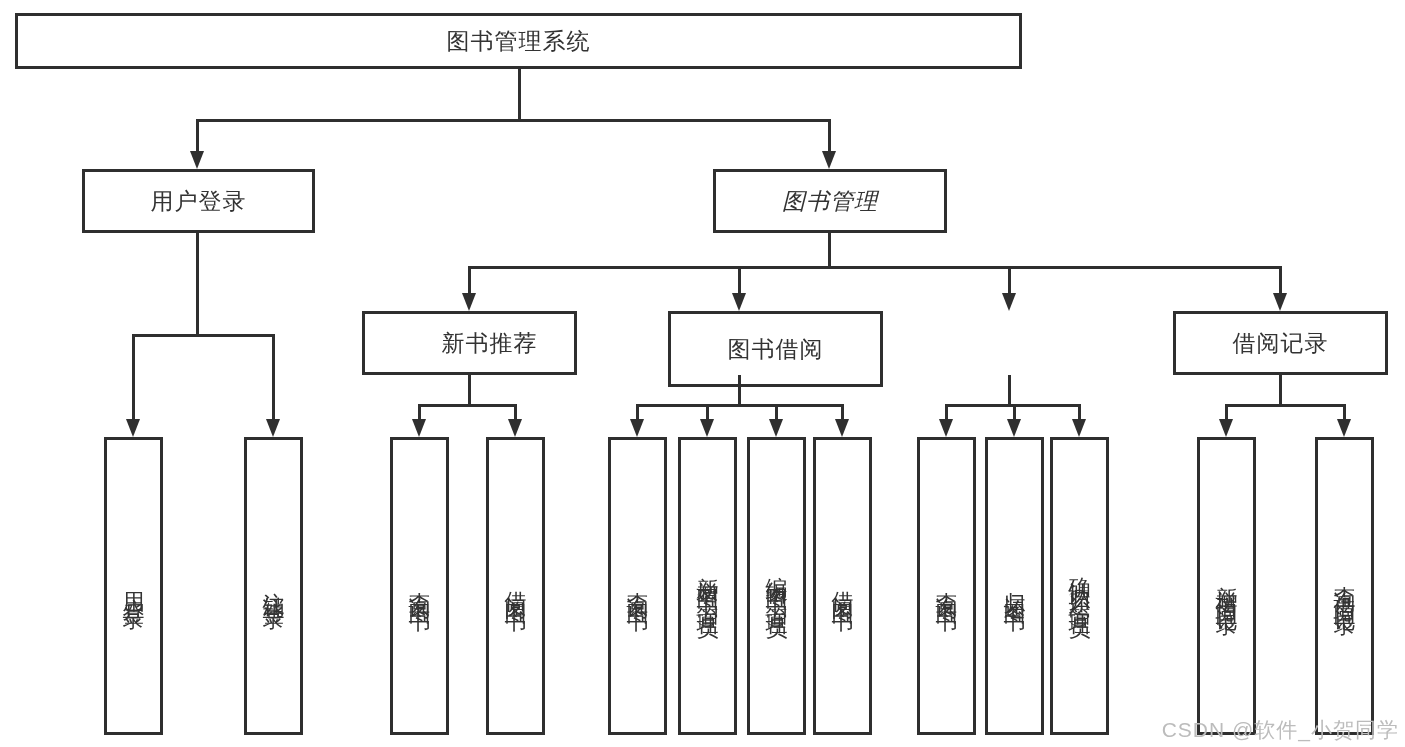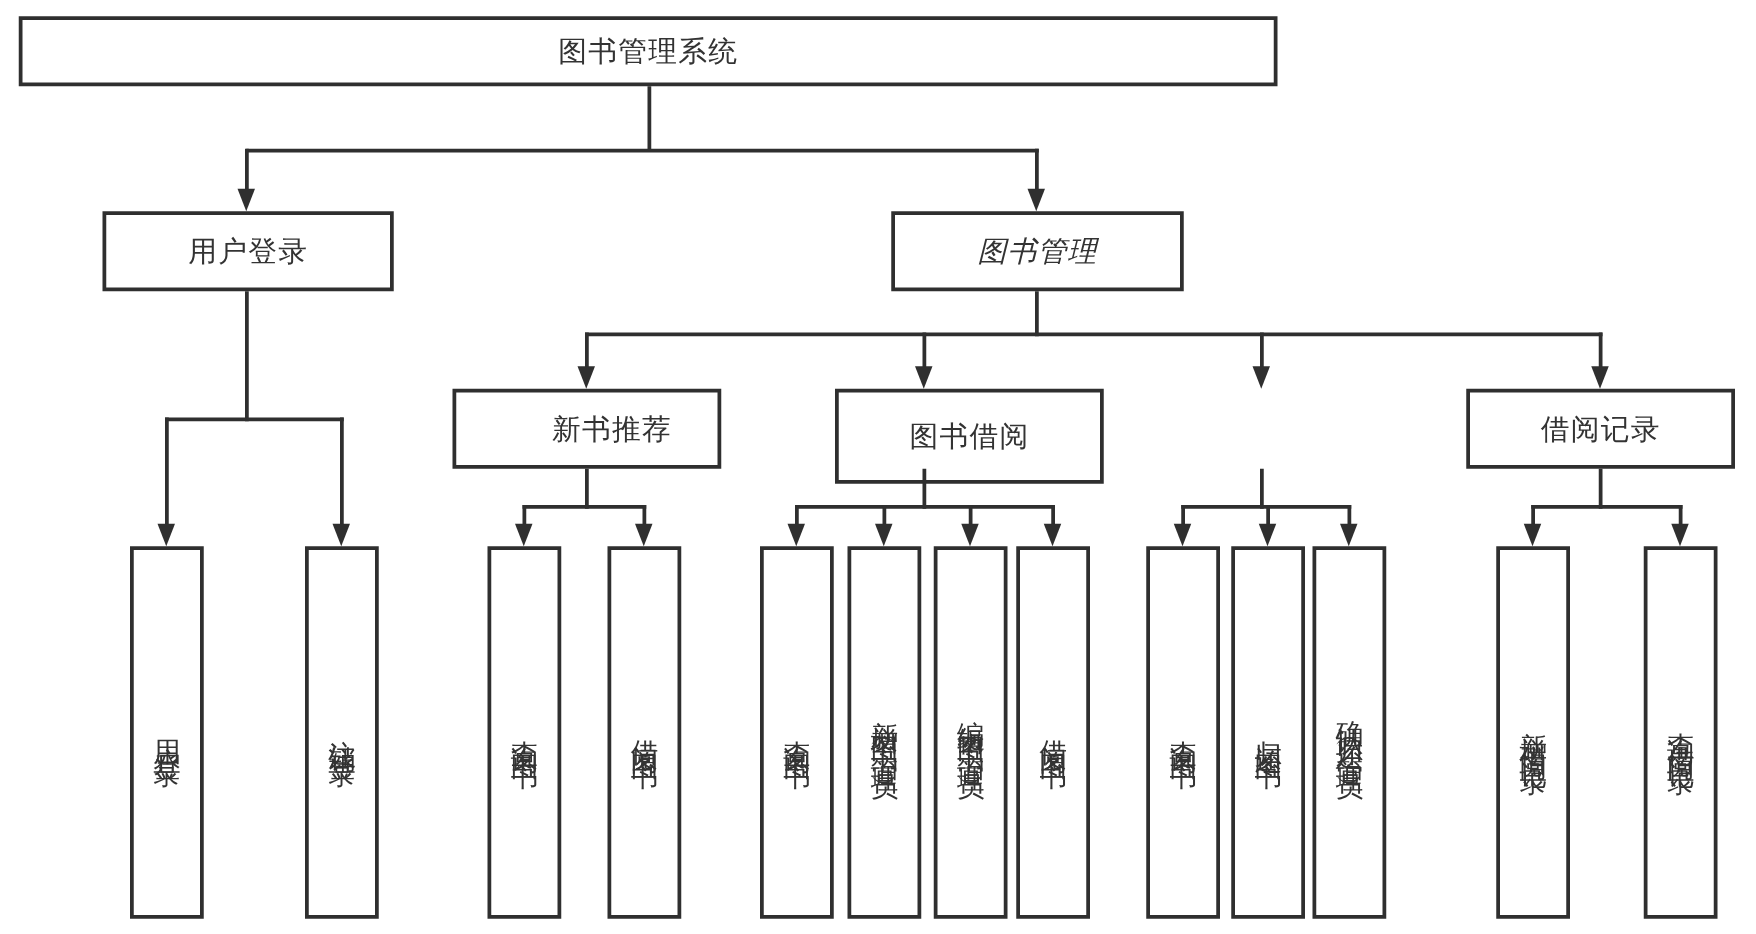--- a/index.html
+++ b/index.html
@@ -176,14 +176,15 @@
   <div class="vl" style="left:1078px;top:404px;height:17px;"></div>
   <div class="ah" style="left:1072px;top:419px;"></div>
 
   <div class="vl" style="left:1279px;top:375px;height:32px;"></div>
   <div class="hl" style="left:1225px;top:404px;width:121px;"></div>
   <div class="vl" style="left:1225px;top:404px;height:17px;"></div>
   <div class="ah" style="left:1219px;top:419px;"></div>
   <div class="vl" style="left:1343px;top:404px;height:17px;"></div>
   <div class="ah" style="left:1337px;top:419px;"></div>
 
+  <div class="watermark">CSDN @软件_小贺同学</div>
 
 </div>
 
 </body></html>

